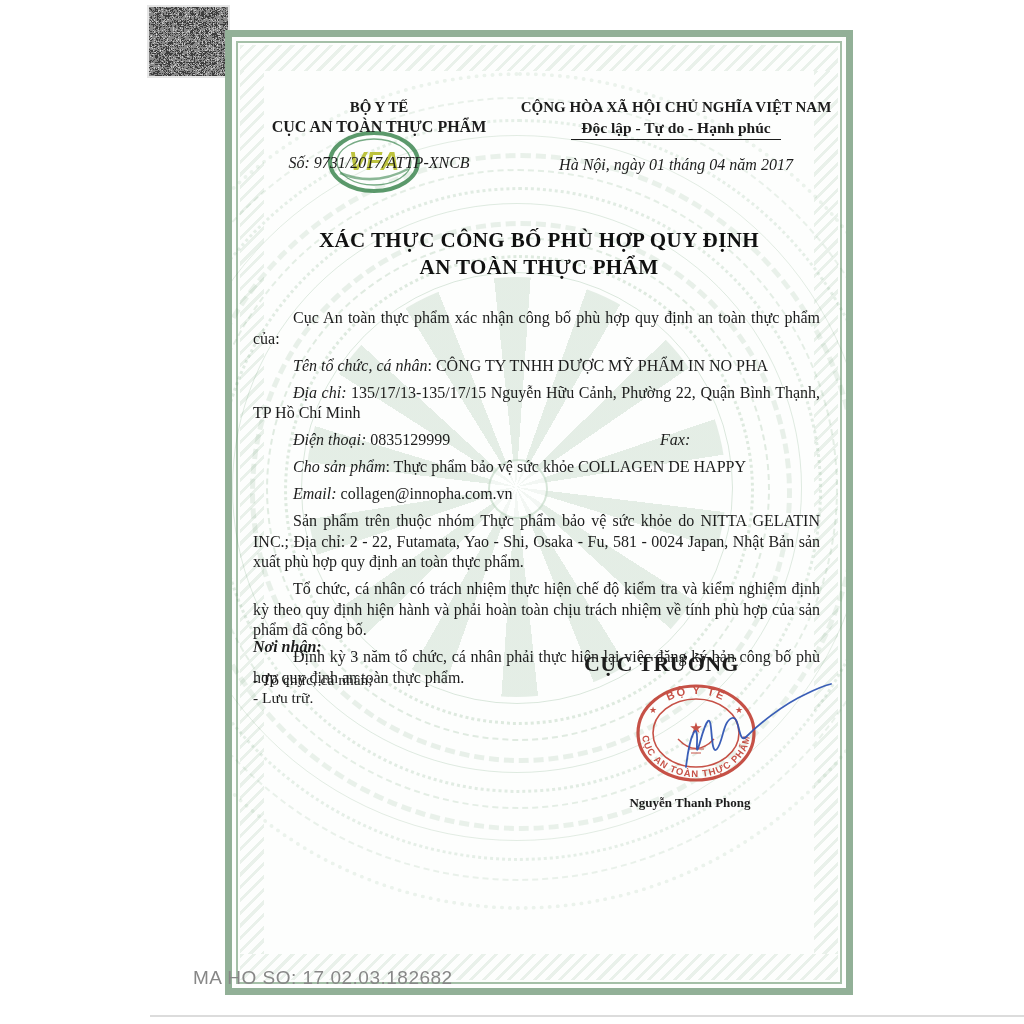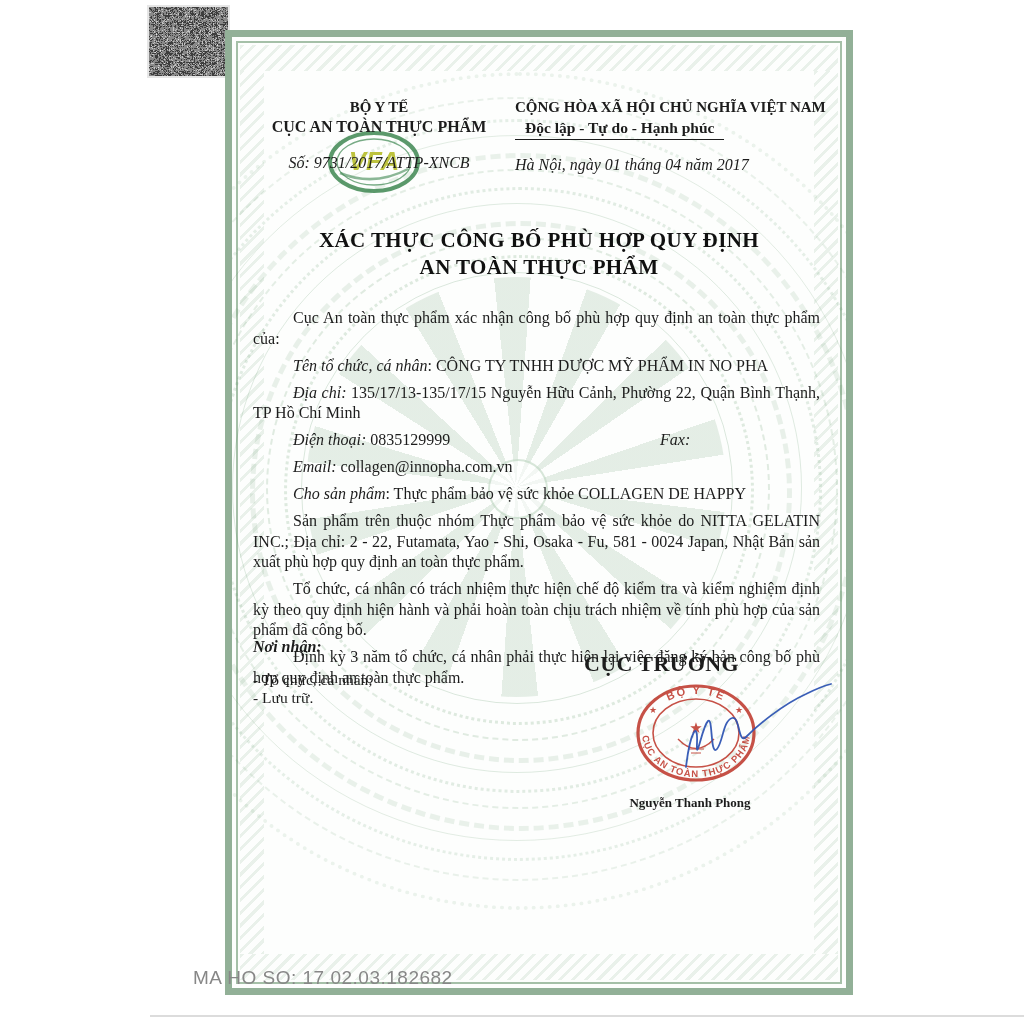--- a/index.html
+++ b/index.html
@@ -32,21 +32,21 @@
   .frieze.top{left:8px;right:8px;top:8px;height:26px;}
   .frieze.bottom{left:8px;right:8px;bottom:8px;height:26px;}
   .frieze.left{left:8px;top:34px;bottom:34px;width:24px;}
   .frieze.right{right:8px;top:34px;bottom:34px;width:24px;}
   
   .hdr-left{position:absolute;left:21px;top:62px;width:252px;text-align:center;z-index:2;}
   .hdr-left .ministry{font-weight:bold;font-size:15px;}
   .hdr-left .dept{font-weight:bold;font-size:16px;margin-top:2px;}
   .hdr-left .num{font-style:italic;font-size:16px;margin-top:18px;}
   .vfa{position:absolute;left:94px;top:92px;z-index:1;opacity:.92;}
-  .hdr-right{position:absolute;left:283px;top:62px;width:322px;text-align:left;z-index:2;}
+  .hdr-right{position:absolute;left:283px;top:62px;width:322px;text-align:center;z-index:2;}
   .hdr-right .nation{font-weight:bold;font-size:15px;}
   .hdr-right .motto{display:inline-block;font-weight:bold;font-size:15.5px;margin-top:3px;
       border-bottom:1.5px solid #1c1c1c;padding:0 10px 2px;}
   .hdr-right .pdate{font-style:italic;font-size:16px;margin-top:16px;}
   
   .title{position:absolute;left:0;top:190px;width:614px;text-align:center;z-index:2;
     font-weight:bold;font-size:21px;line-height:27px;letter-spacing:.4px;color:#101010;}
   
   .body{position:absolute;left:21px;top:271px;width:567px;z-index:2;font-size:16px;line-height:20.5px;}
   .body p{margin:0 0 6.5px;text-indent:40px;text-align:justify;}
@@ -135,22 +135,22 @@
   <div class="title">
     <div>XÁC THỰC CÔNG BỐ PHÙ HỢP QUY ĐỊNH</div>
     <div>AN TOÀN THỰC PHẨM</div>
   </div>
 
   <div class="body">
     <p>Cục An toàn thực phẩm xác nhận công bố phù hợp quy định an toàn thực phẩm của:</p>
     <p><span class="lbl">Tên tổ chức, cá nhân</span><span>: CÔNG TY TNHH DƯỢC MỸ PHẨM IN NO PHA</span></p>
     <p><span class="lbl">Địa chỉ:</span><span> 135/17/13-135/17/15 Nguyễn Hữu Cảnh, Phường 22, Quận Bình Thạnh, TP Hồ Chí Minh</span></p>
     <p class="row"><span class="lbl">Điện thoại:</span><span> 0835129999</span><span class="fax">Fax:</span></p>
+    <p><span class="lbl">Cho sản phẩm</span><span>: Thực phẩm bảo vệ sức khỏe COLLAGEN DE HAPPY</span></p>
     <p><span class="lbl">Email:</span><span> collagen@innopha.com.vn</span></p>
-    <p><span class="lbl">Cho sản phẩm</span><span>: Thực phẩm bảo vệ sức khỏe COLLAGEN DE HAPPY</span></p>
     <p class="para">Sản phẩm trên thuộc nhóm Thực phẩm bảo vệ sức khỏe do NITTA GELATIN INC.; Địa chỉ: 2 - 22, Futamata, Yao - Shi, Osaka - Fu, 581 - 0024 Japan, Nhật Bản sản xuất phù hợp quy định an toàn thực phẩm.</p>
     <p class="para">Tổ chức, cá nhân có trách nhiệm thực hiện chế độ kiểm tra và kiểm nghiệm định kỳ theo quy định hiện hành và phải hoàn toàn chịu trách nhiệm về tính phù hợp của sản phẩm đã công bố.</p>
     <p class="para">Định kỳ 3 năm tổ chức, cá nhân phải thực hiện lại việc đăng ký bản công bố phù hợp quy định an toàn thực phẩm.</p>
   </div>
 
   <div class="recipients">
     <div class="rl">Nơi nhận:</div>
     <div>- Tổ chức, cá nhân;</div>
     <div>- Lưu trữ.</div>
   </div>

